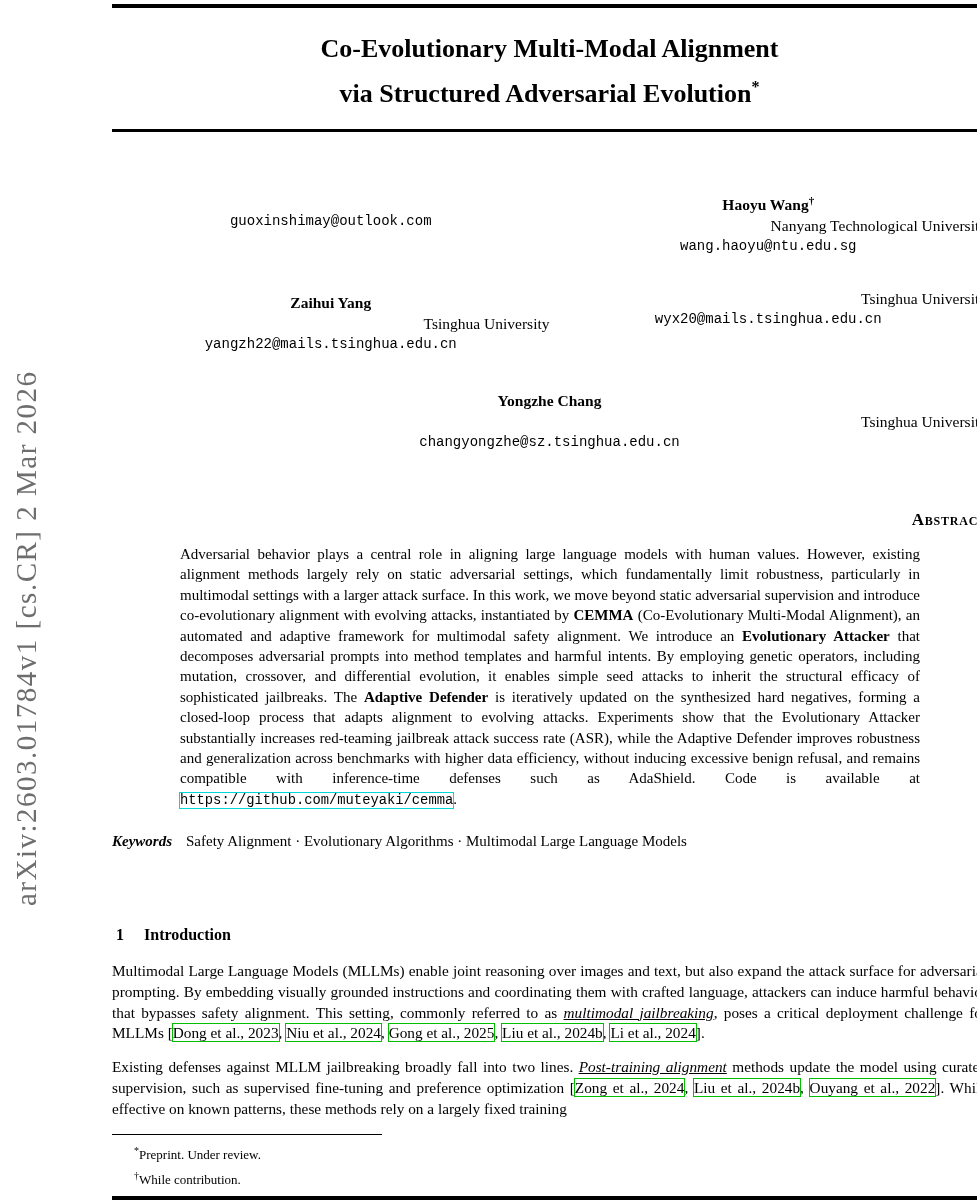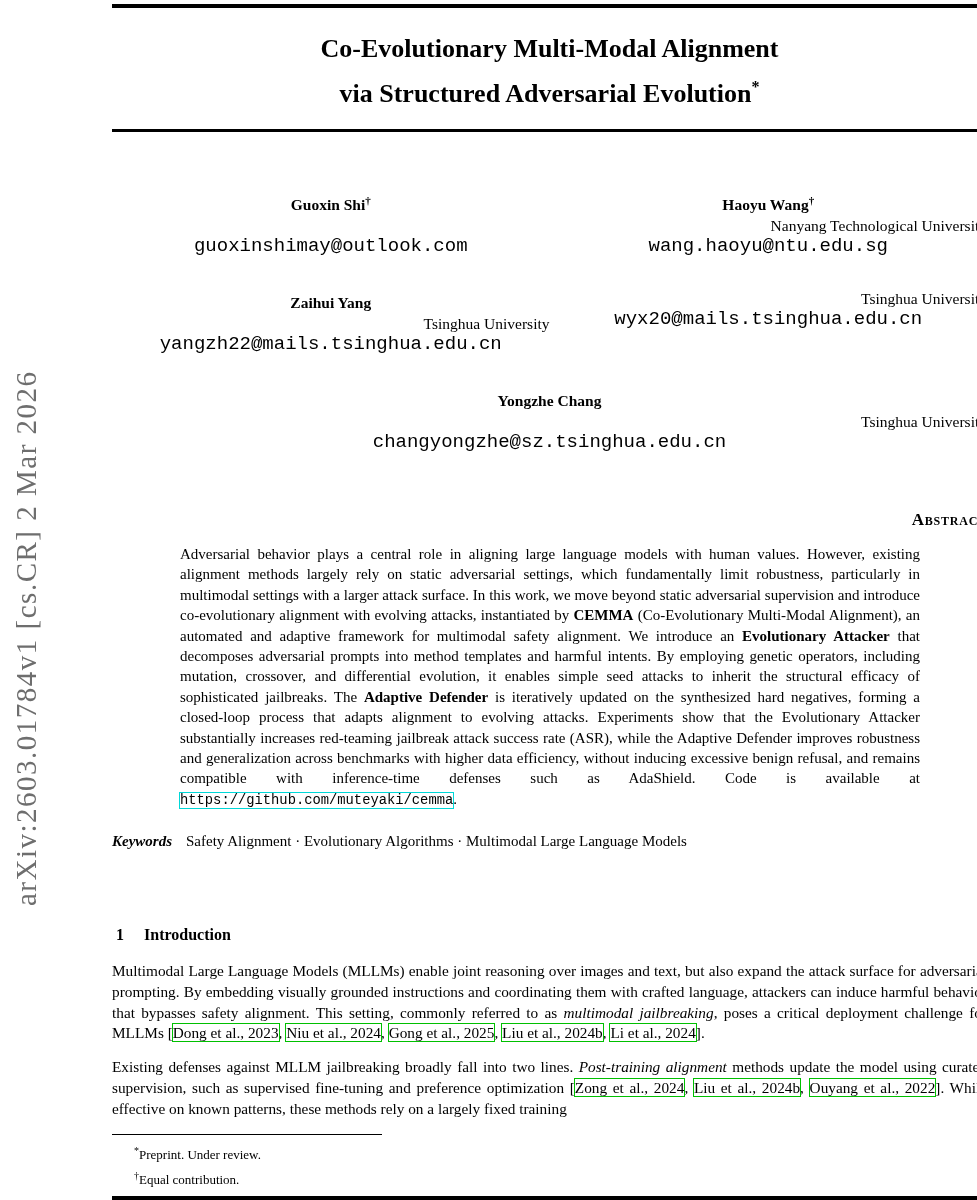--- a/index.html
+++ b/index.html
@@ -53,21 +53,21 @@
 
   .authors { position: absolute; top: 190px; left: 0; right: 0; }
   .author-row { display: flex; justify-content: space-around; margin-bottom: 31px; }
   .author-block { width: 50%; text-align: center; }
   .author-row.single .author-block { width: 100%; }
   .author-name { font-weight: bold; font-size: 15.5px; line-height: 21px; }
   .author-name sup { font-size: 11px; }
   .author-affil { font-size: 15.5px; line-height: 21px; min-height: 21px; text-align: right; }
   .author-email {
     font-family: "Liberation Mono", "DejaVu Sans Mono", monospace;
-    font-size: 19px;
+    font-size: 14px;
     line-height: 21px;
   }
 
   .abstract-wrap { position: absolute; top: 510px; left: 0; right: 0; }
   .abstract-heading {
     text-align: right;
     font-weight: bold;
     font-variant: small-caps;
     font-size: 17px;
     letter-spacing: 0.8px;
@@ -89,21 +89,21 @@
     margin: 17px 0 0 0;
     text-align: justify;
     font-size: 15.3px;
     line-height: 20.8px;
   }
   .body-par.second { margin-top: 13px; }
 
   
   .seg-text { }
   .seg-bold { font-weight: bold; }
-  .seg-italic { font-style: italic; }
+  .seg-italic { font-style: italic; text-decoration: underline; }
   .seg-cite {
     outline: 1px solid var(--cite-color, #00c000);
     outline-offset: 0px;
   }
   .seg-link {
     font-family: "Liberation Mono", "DejaVu Sans Mono", monospace;
     font-size: 13.8px;
     outline: 1px solid var(--link-color, #00d8d8);
     outline-offset: 0px;
   }
@@ -126,21 +126,20 @@
 
     <div class="rule-top"></div>
 
     <h1 class="title"><span>Co-Evolutionary Multi-Modal Alignment</span><br><span>via Structured Adversarial Evolution</span><sup>*</sup></h1>
 
     <div class="rule-mid"></div>
 
     <div class="authors">
       <div class="author-row">
         <div class="author-block">
-          <div class="author-name"><span>Guoxin Shi</span><sup>†</sup></div>
           <div class="author-affil"></div>
           <div class="author-email">guoxinshimay@outlook.com</div>
         </div>
         <div class="author-block">
           <div class="author-name"><span>Haoyu Wang</span><sup>†</sup></div>
           <div class="author-affil">Nanyang Technological University</div>
           <div class="author-email">wang.haoyu@ntu.edu.sg</div>
         </div>
       </div>
       <div class="author-row">
@@ -171,19 +170,19 @@
 
     <div class="intro-wrap">
       <h2 class="section-heading"><span class="sec-num">1</span><span>Introduction</span></h2>
       <p class="body-par"><span class="seg-text">Multimodal Large Language Models (MLLMs) enable joint reasoning over images and text, but also expand the attack surface for adversarial prompting. By embedding visually grounded instructions and coordinating them with crafted language, attackers can induce harmful behavior that bypasses safety alignment. This setting, commonly referred to as </span><span class="seg-italic">multimodal jailbreaking</span><span class="seg-text">, poses a critical deployment challenge for MLLMs [</span><span class="seg-cite">Dong et al., 2023</span><span class="seg-text">, </span><span class="seg-cite">Niu et al., 2024</span><span class="seg-text">, </span><span class="seg-cite">Gong et al., 2025</span><span class="seg-text">, </span><span class="seg-cite">Liu et al., 2024b</span><span class="seg-text">, </span><span class="seg-cite">Li et al., 2024</span><span class="seg-text">].</span></p>
       <p class="body-par second"><span class="seg-text">Existing defenses against MLLM jailbreaking broadly fall into two lines. </span><span class="seg-italic">Post-training alignment</span><span class="seg-text"> methods update the model using curated supervision, such as supervised fine-tuning and preference optimization [</span><span class="seg-cite">Zong et al., 2024</span><span class="seg-text">, </span><span class="seg-cite">Liu et al., 2024b</span><span class="seg-text">, </span><span class="seg-cite">Ouyang et al., 2022</span><span class="seg-text">]. While effective on known patterns, these methods rely on a largely fixed training</span></p>
     </div>
 
     <div class="footnotes-wrap">
       <div class="fn-rule"></div>
       <div class="fn"><sup>*</sup><span>Preprint. Under review.</span></div>
-      <div class="fn"><sup>†</sup><span>Equal contribution.</span></div>
+      <div class="fn"><sup>†</sup><span>While contribution.</span></div>
     </div>
 
     <div class="rule-bottom"></div>
 
   </div>
 </div>
 
 </body></html>

